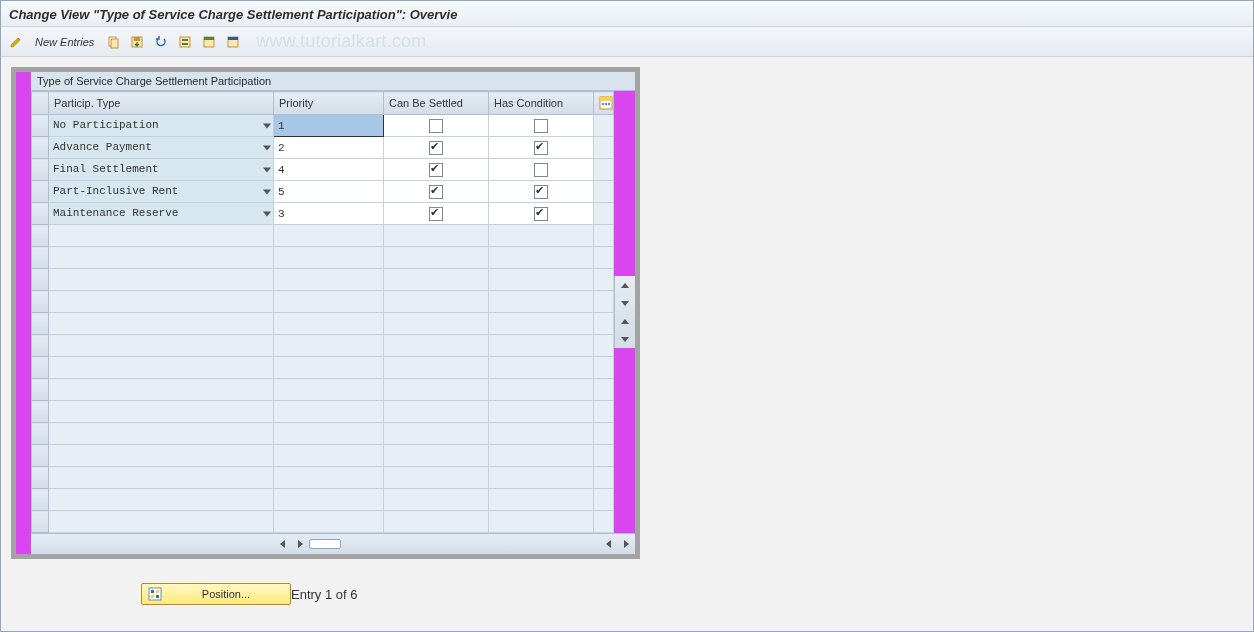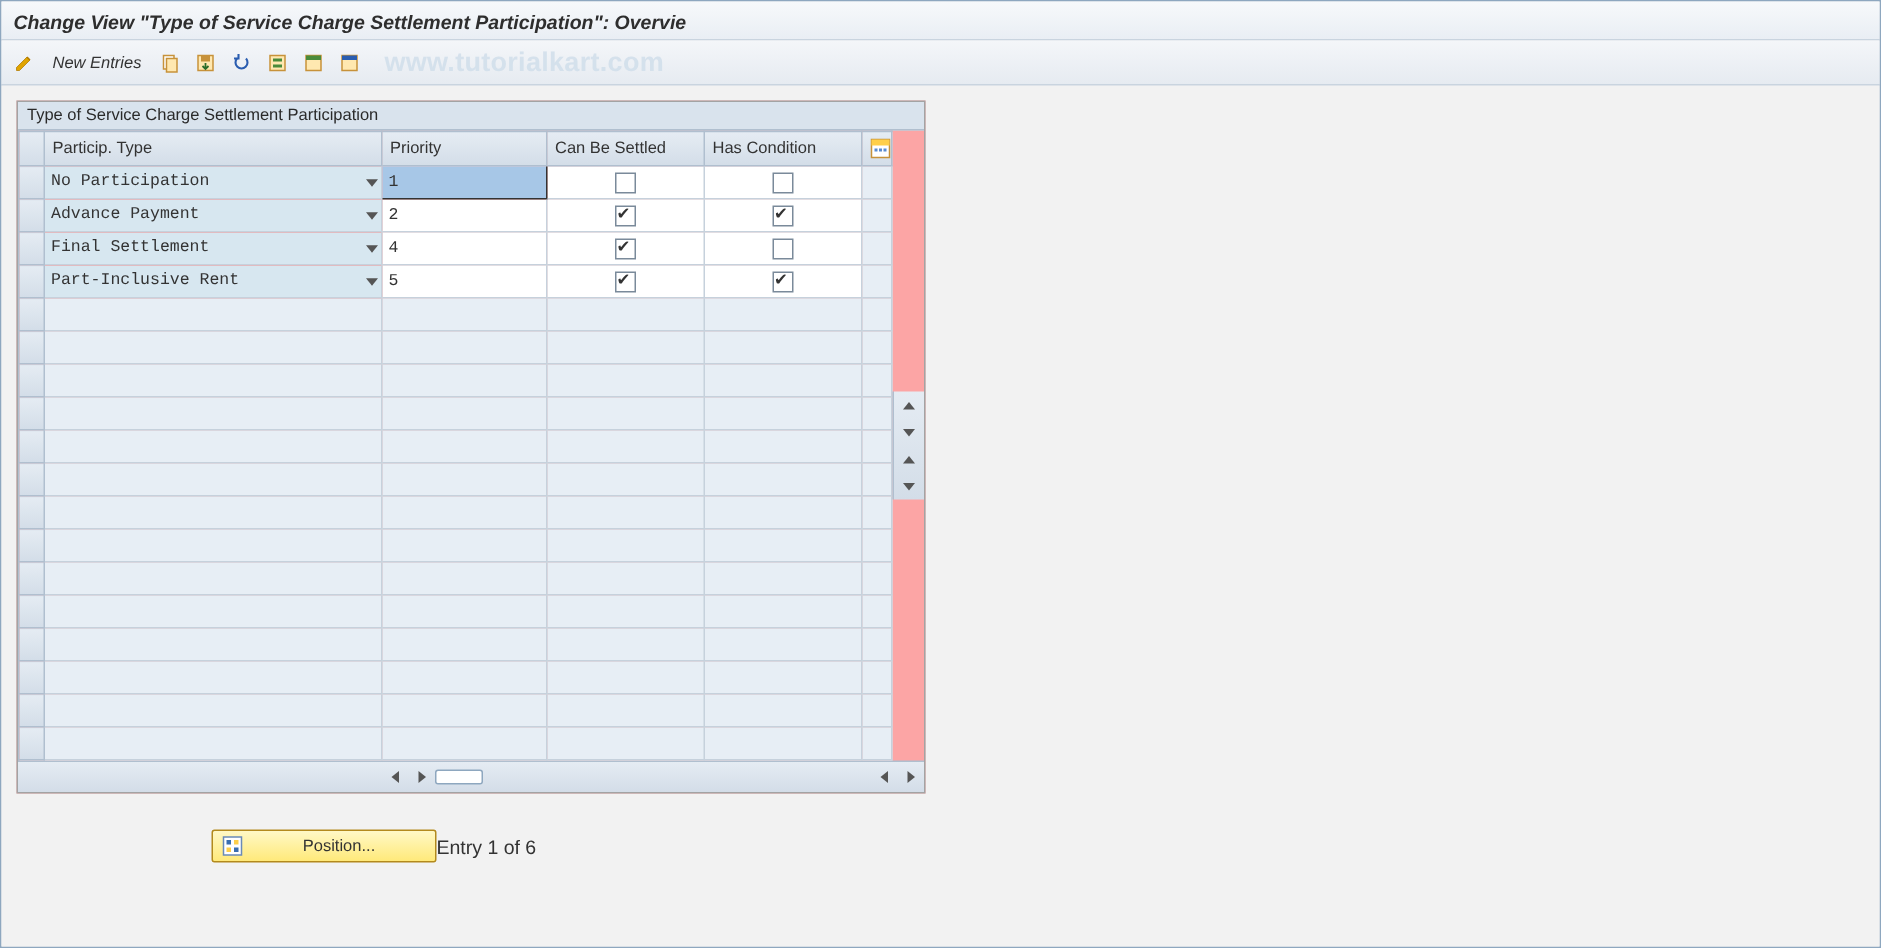--- a/index.html
+++ b/index.html
@@ -51,41 +51,42 @@
   }
   .tb-btn svg { display:block; }
   .tb-text {
     font-size: 11px;
     color: #333;
     padding: 0 4px;
     font-style: italic;
   }
   .watermark {
     font-size: 18px;
-    font-weight: bold;
+    font-weight: normal;
     color: rgba(211,223,235,0.95);
     letter-spacing: .2px;
     margin-left: 8px;
     user-select: none;
   }
   
   .content {
     flex: 1;
     padding: 10px;
     background: #f2f2f2;
     overflow: hidden;
     display:flex;
     flex-direction: column;
     gap: 24px;
   }
   .panel {
     width: 604px;
-    border: 1px solid #a3a3a3;
-    background: #fca5a5;
+    border: 5px solid #a3a3a3;
+    background: #d946ef;
     position: relative;
+    padding-left: 15px;
   }
   .panel-title {
     font-size: 11px;
     padding: 3px 6px;
     background: #d9e3ed;
     border-bottom: 1px solid #b0bfcf;
     color: #2a2a2a;
   }
   .grid-wrap {
     display:flex;
@@ -387,20 +388,31 @@
                 <td class="center"><span class="chk"></span></td>
                 <td style="background: rgb(231, 238, 245);"></td>
               </tr>
               <tr>
                 <td class="selcell"></td>
                 <td class="typecell">
                   <span class="type-text">Part-Inclusive Rent</span>
                   <span class="dropdown-arrow"></span>
                 </td>
                 <td><input class="cell-input" value="5" style=""></td>
+                <td class="center"><span class="chk checked"></span></td>
+                <td class="center"><span class="chk checked"></span></td>
+                <td style="background: rgb(231, 238, 245);"></td>
+              </tr>
+              <tr>
+                <td class="selcell"></td>
+                <td class="typecell">
+                  <span class="type-text">Maintenance Reserve</span>
+                  <span class="dropdown-arrow"></span>
+                </td>
+                <td><input class="cell-input" value="3" style=""></td>
                 <td class="center"><span class="chk checked"></span></td>
                 <td class="center"><span class="chk checked"></span></td>
                 <td style="background: rgb(231, 238, 245);"></td>
               </tr>
               <tr class="empty">
                 <td class="selcell"></td>
                 <td></td>
                 <td></td>
                 <td></td>
                 <td></td>

